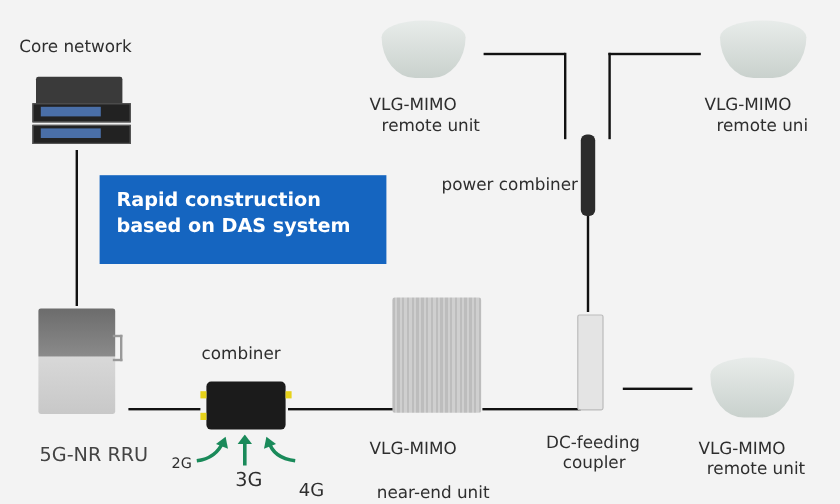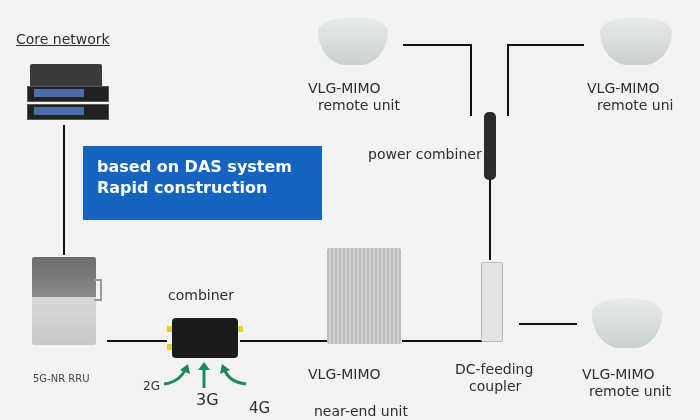--- a/index.html
+++ b/index.html
@@ -1,50 +1,50 @@
 <!DOCTYPE html>
 <html><head>
 <meta charset="utf-8">
 <style>
   html, body { margin:0; padding:0; }
   body { width:700px; height:420px; background:#f3f3f3; position:relative; overflow:hidden;
          font-family:"DejaVu Sans", sans-serif; color:#333; }
   .abs { position:absolute; }
   .lbl { position:absolute; font-size:14px; color:#2e2e2e; text-align:right; line-height:17px; white-space:nowrap; }
-  .small { font-size:10px; }
+  .small { font-size:16px; }
   .line { position:absolute; background:#111; }
   .banner { position:absolute; left:83px; top:146px; width:239px; height:74px; background:#1565c0;
             color:#fff; font-weight:bold; font-size:16px; line-height:21px; padding:10px 0 0 14px; box-sizing:border-box; }
 </style>
 </head>
 <body>
 
 <div class="line" style="left:63px;top:125px;width:2px;height:130px;"></div>
 <div class="line" style="left:107px;top:340px;width:60px;height:2px;"></div>
 <div class="line" style="left:240px;top:340px;width:88px;height:2px;"></div>
 <div class="line" style="left:402px;top:340px;width:82px;height:2px;"></div>
 <div class="line" style="left:489px;top:175px;width:2px;height:85px;"></div>
 <div class="line" style="left:519px;top:323px;width:58px;height:2px;"></div>
 <div class="line" style="left:403px;top:44px;width:68px;height:2px;"></div>
 <div class="line" style="left:470px;top:44px;width:2px;height:72px;"></div>
 <div class="line" style="left:507px;top:44px;width:77px;height:2px;"></div>
 <div class="line" style="left:507px;top:44px;width:2px;height:72px;"></div>
 
-<div class="lbl" style="left:16px;top:31px;text-align:left;text-decoration:underline;">Core network</div>
+<div class="lbl" style="left:16px;top:31px;text-align:left;">Core network</div>
 <div class="abs" style="left:27px;top:64px;width:80px;height:56px;">
   <div style="position:absolute;left:3px;top:0;width:72px;height:24px;background:#3a3a3a;border-radius:2px;"></div>
   <div style="position:absolute;left:0;top:22px;width:80px;height:14px;background:#222;border:1px solid #555;"></div>
   <div style="position:absolute;left:7px;top:25px;width:50px;height:8px;background:#4a6fa8;"></div>
   <div style="position:absolute;left:0;top:40px;width:80px;height:14px;background:#222;border:1px solid #555;"></div>
   <div style="position:absolute;left:7px;top:43px;width:50px;height:8px;background:#4a6fa8;"></div>
 </div>
 
 <div class="banner">
+  <div>Rapid construction</div>
   <div>based on DAS system</div>
-  <div>Rapid construction</div>
 </div>
 
 <div class="abs" style="left:32px;top:257px;width:64px;height:88px;background:linear-gradient(#6c6c6c 0,#8a8a8a 45%,#d8d8d8 46%,#c8c8c8 100%);border-radius:2px;">
   <div style="position:absolute;right:-6px;top:22px;width:6px;height:18px;border:2px solid #999;border-left:none;"></div>
 </div>
 <div class="lbl small" style="left:33px;top:370px;color:#444;">5G-NR RRU</div>
 
 <div class="lbl" style="left:168px;top:287px;">combiner</div>
 <div class="abs" style="left:172px;top:318px;width:66px;height:40px;background:#1b1b1b;border-radius:4px;">
   <div style="position:absolute;left:-5px;top:8px;width:5px;height:6px;background:#e6d21a;"></div>

